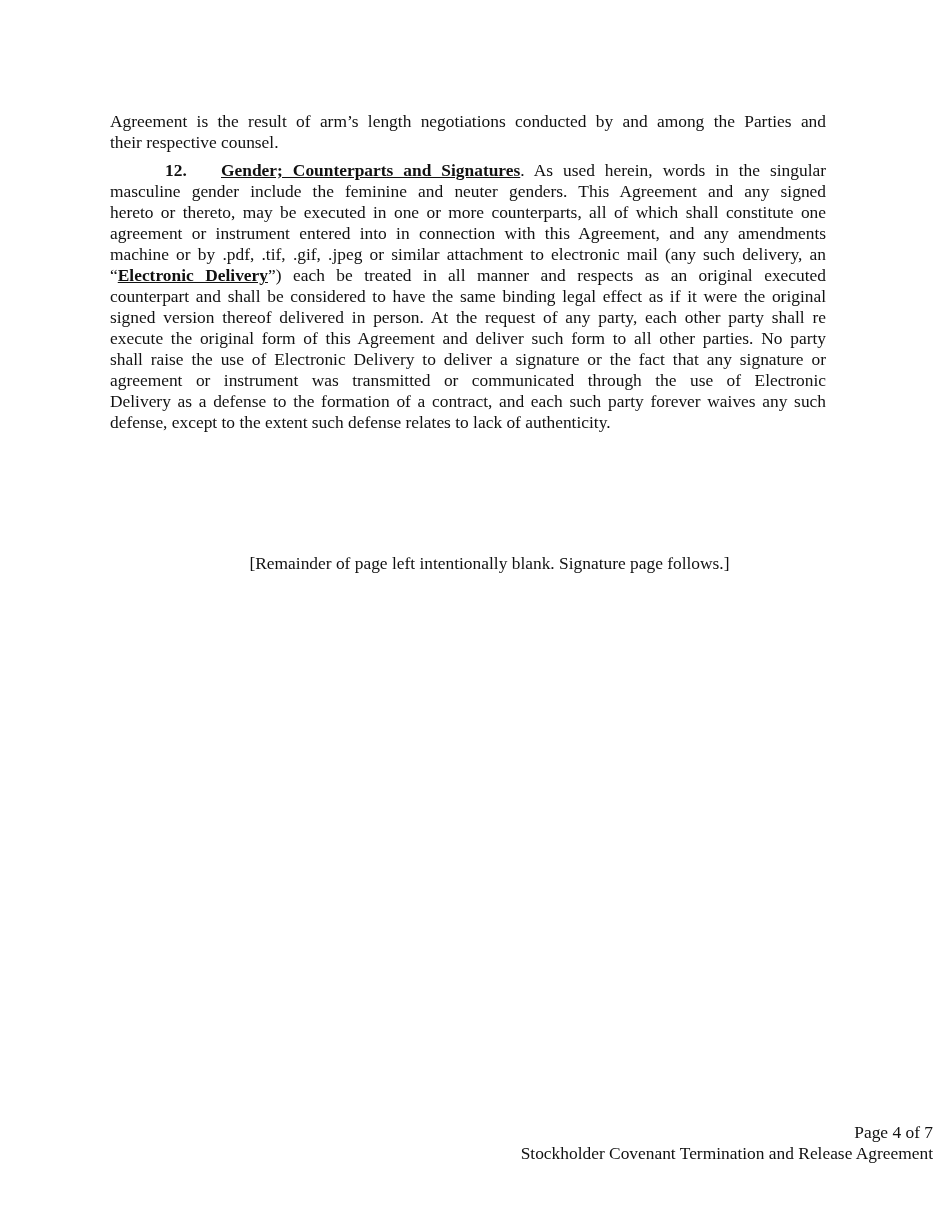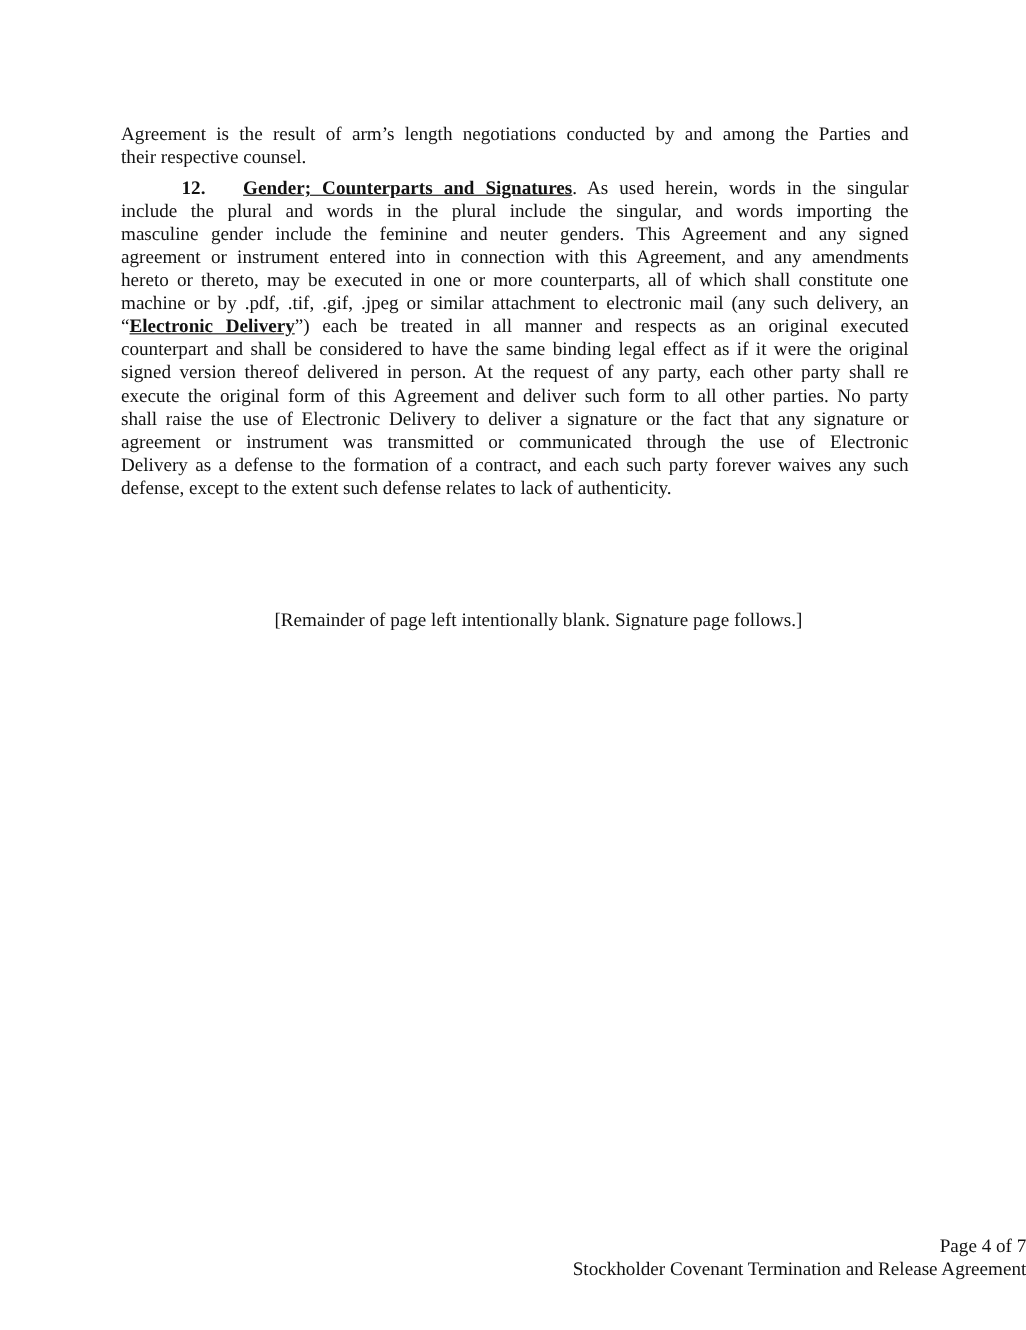--- a/index.html
+++ b/index.html
@@ -80,24 +80,23 @@
 
 <div class="page">
 
   <div class="para" id="p1">
     <span class="line"><span>Agreement is the result of arm’s length negotiations conducted by and among the Parties and</span></span>
     <span class="line last"><span>their respective counsel.</span></span>
   </div>
 
   <div class="para" id="p2">
     <span class="line"><span><span class="sec-num">12.</span><span class="sec-title">Gender; Counterparts and Signatures</span><span>. As used herein, words in the singular</span></span></span>
-    <span class="line"><span>include the plural and words in the plural include the singular, and words importing the</span></span>
     <span class="line"><span>masculine gender include the feminine and neuter genders. This Agreement and any signed</span></span>
+    <span class="line"><span>hereto or thereto, may be executed in one or more counterparts, all of which shall constitute one</span></span>
     <span class="line"><span>agreement or instrument entered into in connection with this Agreement, and any amendments</span></span>
-    <span class="line"><span>hereto or thereto, may be executed in one or more counterparts, all of which shall constitute one</span></span>
     <span class="line"><span>machine or by .pdf, .tif, .gif, .jpeg or similar attachment to electronic mail (any such delivery, an</span></span>
     <span class="line"><span><span>“</span><span class="defined-term">Electronic Delivery</span><span>”) each be treated in all manner and respects as an original executed</span></span></span>
     <span class="line"><span>counterpart and shall be considered to have the same binding legal effect as if it were the original</span></span>
     <span class="line"><span>signed version thereof delivered in person. At the request of any party, each other party shall re</span></span>
     <span class="line"><span>execute the original form of this Agreement and deliver such form to all other parties. No party</span></span>
     <span class="line"><span>shall raise the use of Electronic Delivery to deliver a signature or the fact that any signature or</span></span>
     <span class="line"><span>agreement or instrument was transmitted or communicated through the use of Electronic</span></span>
     <span class="line"><span>Delivery as a defense to the formation of a contract, and each such party forever waives any such</span></span>
     <span class="line last"><span>defense, except to the extent such defense relates to lack of authenticity.</span></span>
   </div>

